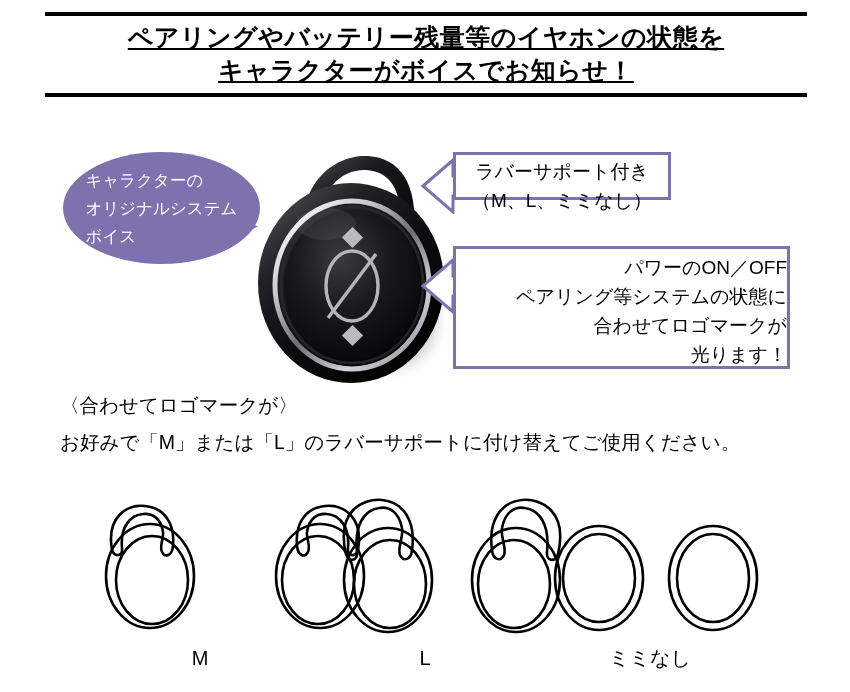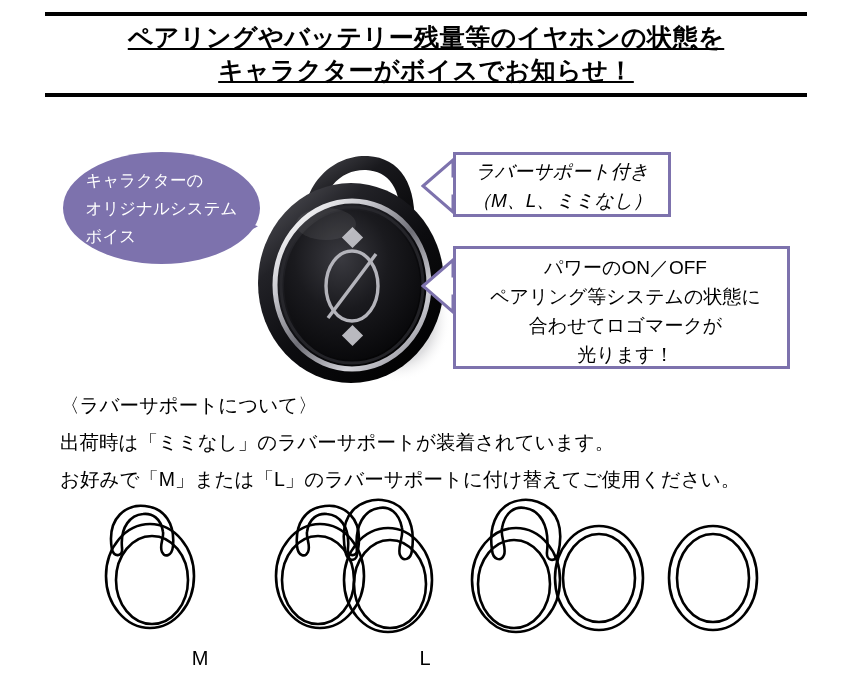--- a/index.html
+++ b/index.html
@@ -98,31 +98,30 @@
     box-sizing: border-box;
     font-size: 19px;
     line-height: 29px;
     color: #000000;
     white-space: pre-line;
   }
   #callout-rubber-support {
     left: 453px;
     top: 152px;
     width: 218px;
-    height: 65px;
+    height: 48px;
     text-align: center;
     padding-top: 2px;
-    font-style: italic;
   }
   #callout-logo-light {
     left: 453px;
     top: 246px;
     width: 337px;
     height: 123px;
-    text-align: center;
+    text-align: right;
     padding: 4px 0 0 8px;
   }
   .callout-tail {
     position: absolute;
     pointer-events: none;
   }
 
   
   #body-text {
     position: absolute;
@@ -248,22 +247,21 @@
 <svg class="callout-tail" style="left:421px; top:258px;" width="38" height="56">
   <polygon points="2,28 32,2 32,18 38,18 38,38 32,38 32,54" fill="#ffffff" stroke="#7d72ad" stroke-width="3" stroke-linejoin="miter"></polygon>
   <rect x="33" y="19" width="6" height="18" fill="#ffffff"></rect>
 </svg>
 <div class="callout" id="callout-logo-light">パワーのON／OFF
 ペアリング等システムの状態に
 合わせてロゴマークが
 光ります！</div>
 
 <div id="body-text">
-  <div>〈ラバーサポートについて〉</div>
-  <div>出荷時は「ミミなし」のラバーサポートが装着されています。</div>
+  <div>〈合わせてロゴマークが〉</div>
   <div>お好みで「M」または「L」のラバーサポートに付け替えてご使用ください。</div>
 </div>
 
 <div id="supports-row">
   <svg width="850" height="145" viewBox="0 0 850 145">
     <g fill="none" stroke="#000000" stroke-width="2.6">
 
       <g>
         <path d="M 112 52 C 106 18 128 6 145 8 C 165 10 175 26 173 48
                  C 172 58 165 60 162 54 C 159 48 164 40 163 34
@@ -310,13 +308,14 @@
         <ellipse cx="713" cy="80" rx="36" ry="44"></ellipse>
       </g>
 
     </g>
   </svg>
 </div>
 
 <div id="support-labels">
   <div class="support-label" id="label-m">M</div>
   <div class="support-label" id="label-l">L</div>
+  <div class="support-label" id="label-none">ミミなし</div>
 </div>
 
 </body></html>

